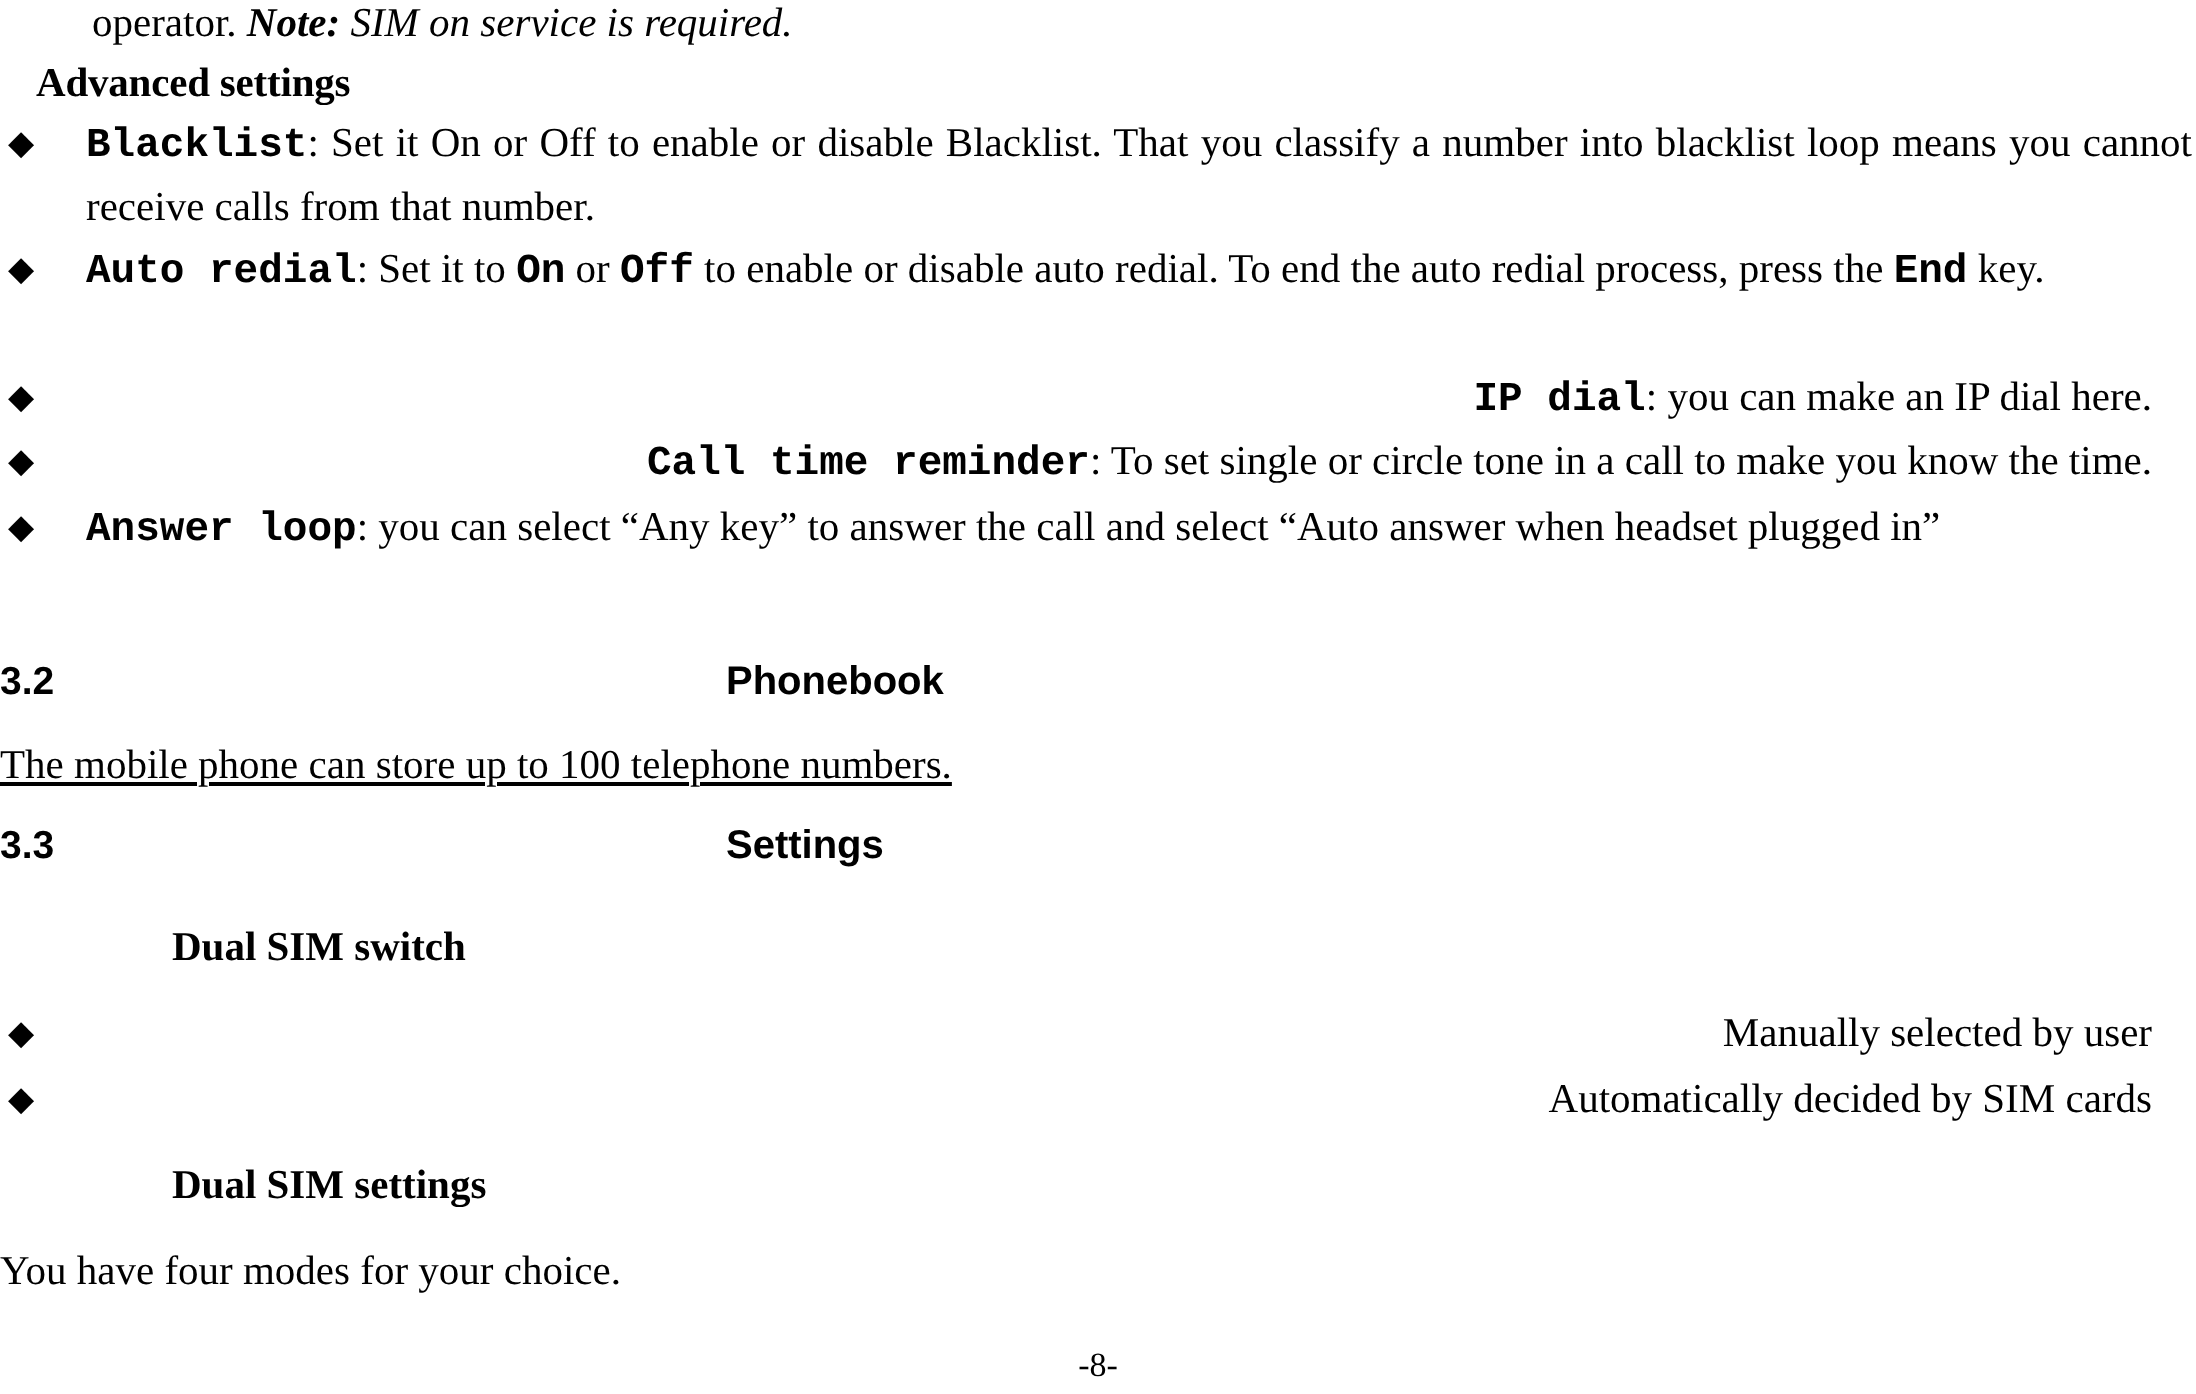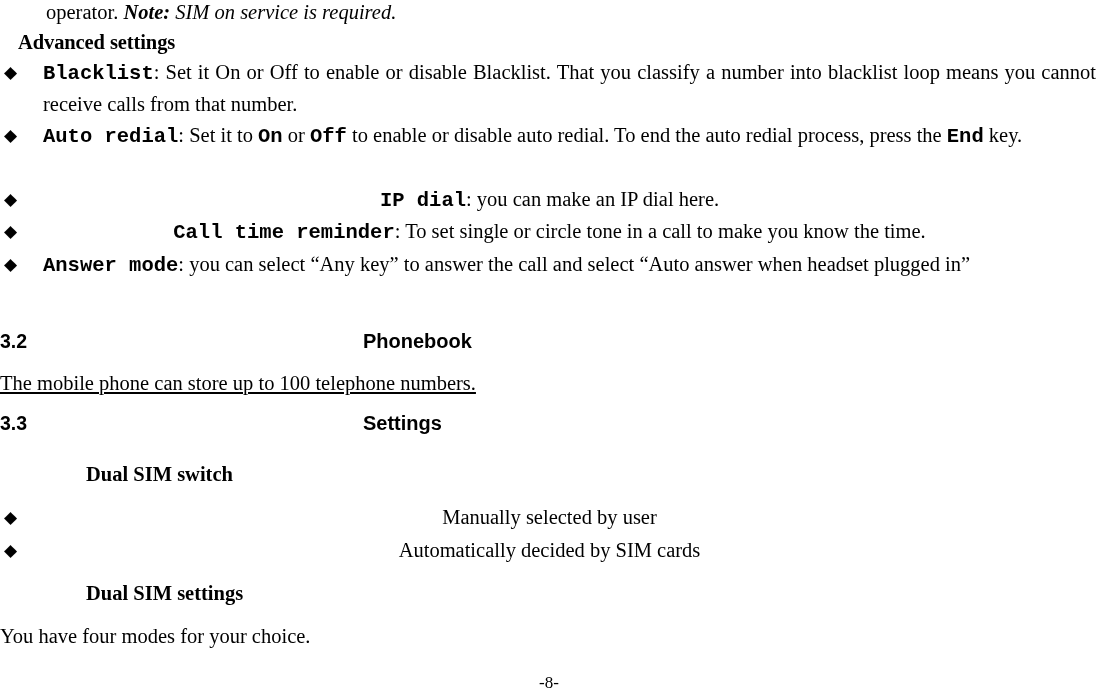--- a/index.html
+++ b/index.html
@@ -101,21 +101,21 @@
     line-height: 30px;
     text-align: left;
   }
   .bullet-item .btext {
     display: block;
     margin-left: 43px;
     width: 1053px;
     text-align: justify;
     text-justify: inter-word;
   }
-  .bullet-item .btext.nojust { text-align: center; margin-left: 23px; }
+  .bullet-item .btext.nojust { text-align: right; margin-left: 23px; }
   .bullet-item b { font-weight: bold; font-family: Liberation Mono, monospace; }
 
   .footer {
     position: absolute;
     left: 0px;
     top: 672px;
     width: 1098px;
     text-align: center;
     font-size: 17px;
     line-height: 22px;
@@ -147,21 +147,21 @@
     <span class="btext nojust"><b><span>IP dial</span></b><span>: you can make an IP dial here.</span></span>
   </div>
 
   <div class="bullet-item" style="top:216px;">
     <span class="glyph">◆</span>
     <span class="btext nojust"><b><span>Call time reminder</span></b><span>: To set single or circle tone in a call to make you know the time.</span></span>
   </div>
 
   <div class="bullet-item" style="top:249px;">
     <span class="glyph">◆</span>
-    <span class="btext"><b><span>Answer mode</span></b><span>: you can select “Any key” to answer the call and select “Auto answer when headset plugged in”</span></span>
+    <span class="btext"><b><span>Answer loop</span></b><span>: you can select “Any key” to answer the call and select “Auto answer when headset plugged in”</span></span>
   </div>
 
   <div class="sec-head" style="top:326px;">
     <span class="num">3.2</span>
     <span class="title">Phonebook</span>
   </div>
 
   <div class="para nojust" style="left:0px; top:368px; width:938px;text-decoration:underline;">The mobile phone can store up to 100 telephone numbers.</div>
 
   <div class="sec-head" style="top:408px;">

